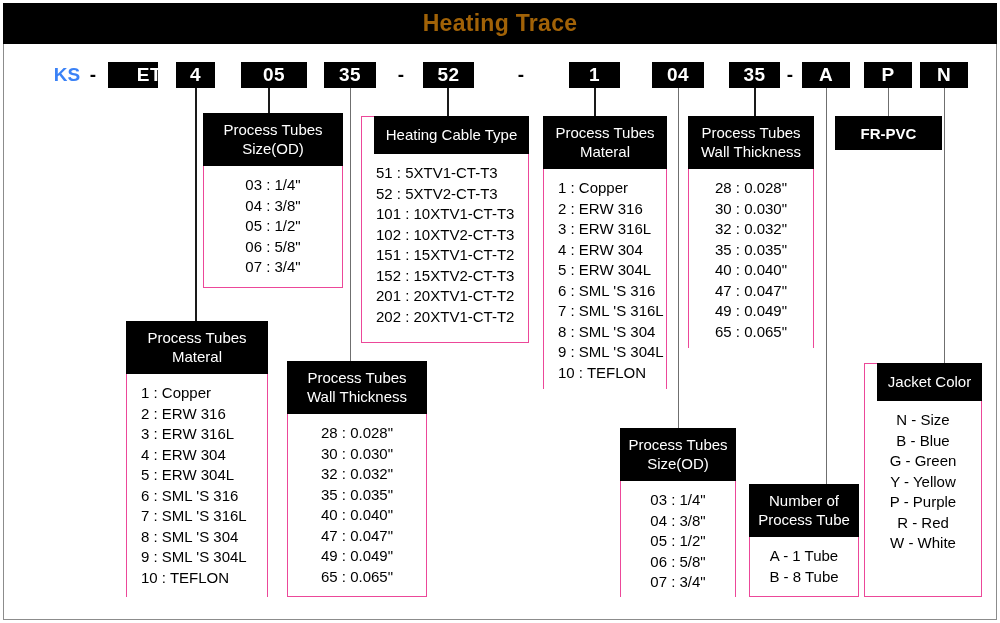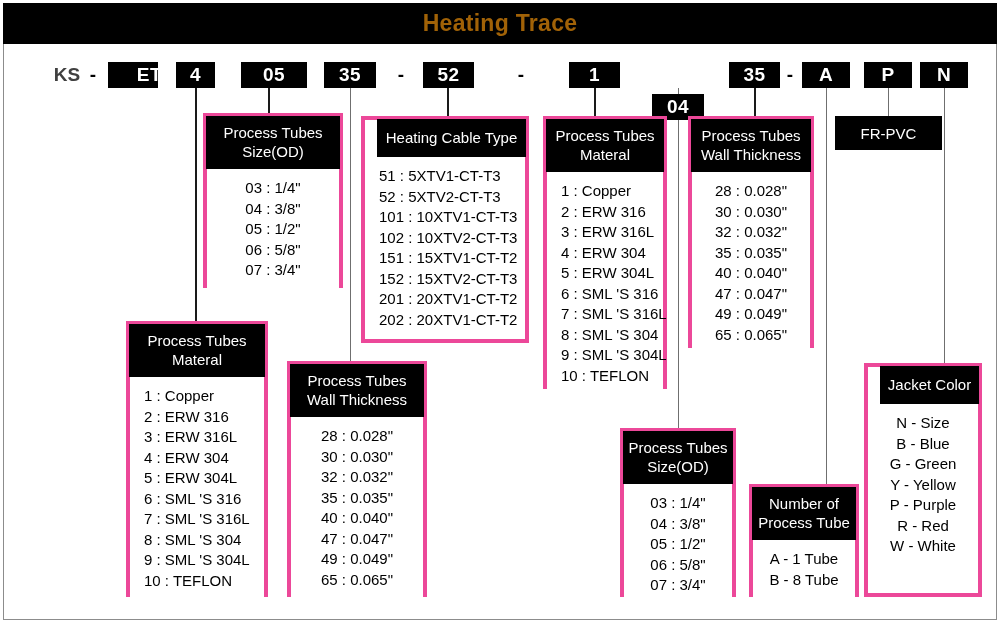--- a/index.html
+++ b/index.html
@@ -54,21 +54,21 @@
     font-weight: bold;
     font-size: 19px;
     display: flex;
     align-items: center;
     justify-content: center;
     height: 26px;
     letter-spacing: .5px;
   }
   .code-plain {
     position: absolute;
-    color: #404040;
+    color: #3b82f6;
     font-weight: bold;
     font-size: 19px;
     display: flex;
     align-items: center;
     justify-content: center;
     height: 26px;
   }
   .code-dash {
     position: absolute;
     color: #000000;
@@ -84,21 +84,21 @@
   .conn {
     position: absolute;
     background: #6f6f6f;
     width: 1px;
   }
   .conn.thick { background: #1a1a1a; width: 2px; }
 
   
   .legend {
     position: absolute;
-    border: 4px solid #ec4899;
+    border: 1px solid #ec4899;
     background: #ffffff;
   }
   .legend > .legend-head {
     background: #000000;
     color: #ffffff;
     text-align: center;
     font-size: 15px;
     line-height: 19px;
     padding: 7px 4px 8px 4px;
     margin: -1px -1px 0 -1px;
@@ -163,21 +163,21 @@
     <span class="code-plain" style="left:50px; top:62px; width:34px;">KS</span>
     <span class="code-dash" style="left:86px; top:62px; width:14px;">-</span>
     <span class="code-chip" style="left:108px; top:62px; width:50px;padding-left:33px;">ET</span>
     <span class="code-chip" style="left:176px; top:62px; width:39px;">4</span>
     <span class="code-chip" style="left:241px; top:62px; width:66px;">05</span>
     <span class="code-chip" style="left:324px; top:62px; width:52px;">35</span>
     <span class="code-dash" style="left:394px; top:62px; width:14px;">-</span>
     <span class="code-chip" style="left:423px; top:62px; width:51px;">52</span>
     <span class="code-dash" style="left:514px; top:62px; width:14px;">-</span>
     <span class="code-chip" style="left:569px; top:62px; width:51px;">1</span>
-    <span class="code-chip" style="left:652px; top:62px; width:52px;margin-top:32px;">04</span>
+    <span class="code-chip" style="left:652px; top:62px; width:52px;">04</span>
     <span class="code-chip" style="left:729px; top:62px; width:51px;">35</span>
     <span class="code-dash" style="left:784px; top:62px; width:12px;">-</span>
     <span class="code-chip" style="left:802px; top:62px; width:48px;">A</span>
     <span class="code-chip" style="left:864px; top:62px; width:48px;">P</span>
     <span class="code-chip" style="left:920px; top:62px; width:48px;">N</span>
   </div>
 
   <div class="legend" style="left:203px; top:113px; width:140px; height:175px;">
     <div class="legend-head">
       <div>Process Tubes</div>
@@ -237,21 +237,21 @@
       <div class="legend-item">30 : 0.030"</div>
       <div class="legend-item">32 : 0.032"</div>
       <div class="legend-item">35 : 0.035"</div>
       <div class="legend-item">40 : 0.040"</div>
       <div class="legend-item">47 : 0.047"</div>
       <div class="legend-item">49 : 0.049"</div>
       <div class="legend-item">65 : 0.065"</div>
     </div>
   </div>
 
-  <div class="plain-black-box" style="left:835px; top:116px; width:107px; height:34px;">
+  <div class="plain-black-box" style="left:835px; top:116px; width:107px; height:34px;font-weight:bold;">
     <span>FR-PVC</span>
   </div>
 
   <div class="legend" style="left:126px; top:321px; width:142px; height:276px;">
     <div class="legend-head">
       <div>Process Tubes</div>
       <div>Materal</div>
     </div>
     <div class="legend-body padleft">
       <div class="legend-item">1 : Copper</div>

